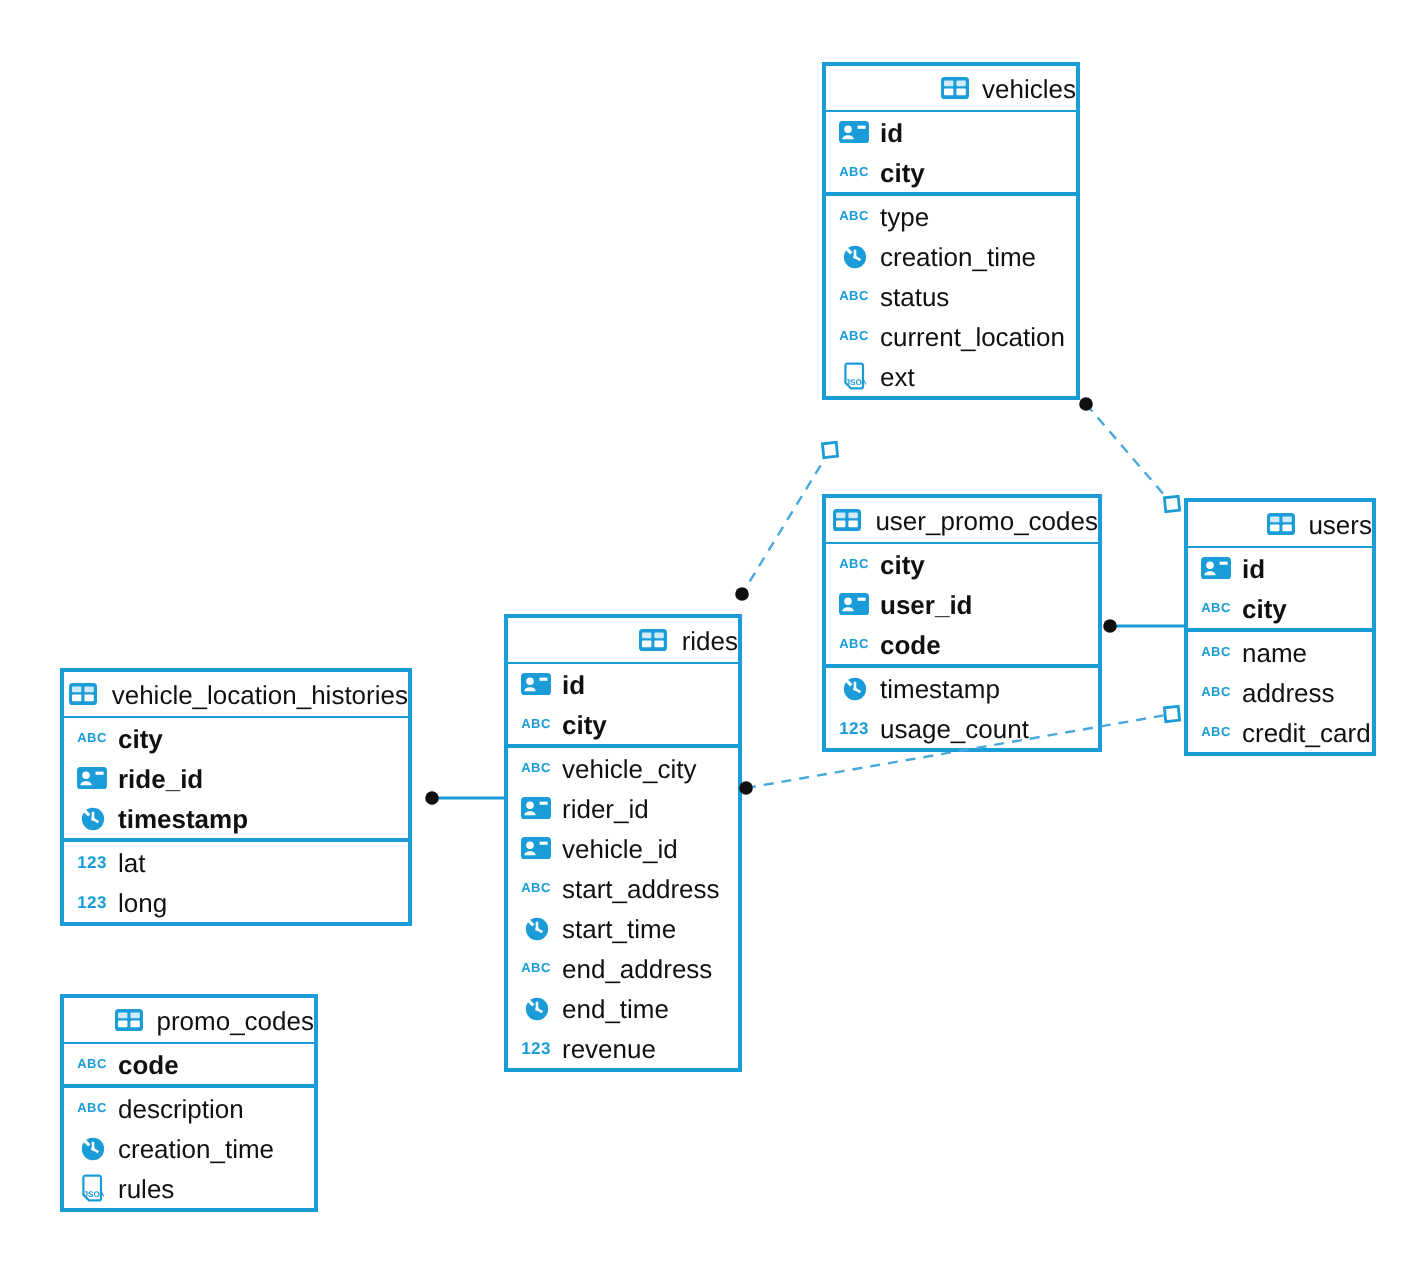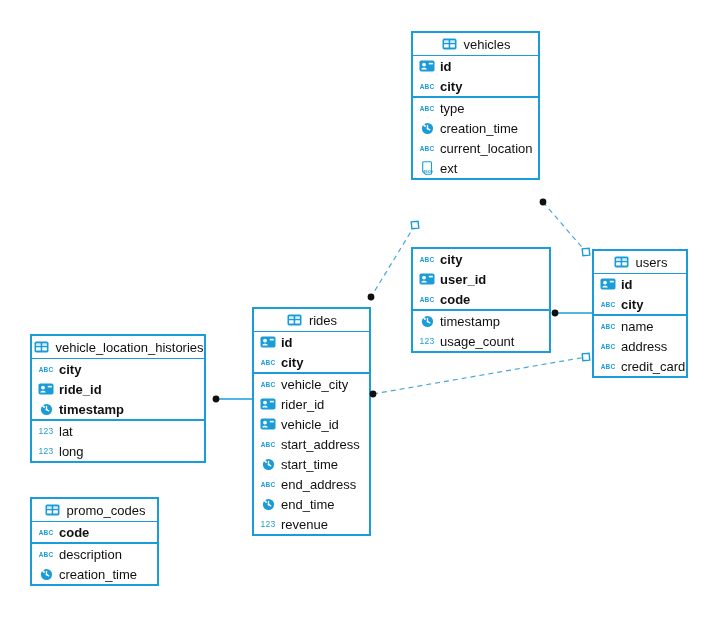--- a/index.html
+++ b/index.html
@@ -5,36 +5,36 @@
   html,body{margin:0;padding:0;background:#ffffff;}
   #canvas{
     position:relative;width:705px;height:636px;background:#ffffff;overflow:hidden;
     font-family:"Liberation Sans", sans-serif;
   }
   .er-table{
     position:absolute;background:#ffffff;border:2px solid #1a9cd8;box-sizing:border-box;
     z-index:2;
   }
   .thead{
-    height:22px;display:flex;align-items:center;justify-content:center;gap:5px;
+    height:22px;display:flex;align-items:center;justify-content:flex-end;gap:5px;
     border-bottom:1.5px solid #1a9cd8;white-space:nowrap;
   }
   .tname{font-size:13px;color:#101010;}
   .section{padding:0;}
   .cols{border-top:2px solid #1a9cd8;}
   .row{
     height:20px;display:flex;align-items:center;gap:4px;padding-left:5px;
     font-size:13px;color:#101010;white-space:nowrap;
   }
   .keys .row .cname{font-weight:bold;}
   .icon{
     width:18px;min-width:18px;display:inline-flex;align-items:center;justify-content:center;
   }
   .abc{font-size:6.5px;font-weight:bold;color:#1a9cd8;letter-spacing:.2px;}
-  .n123{font-size:8.5px;font-weight:normal;color:#1a9cd8;letter-spacing:.2px;}
+  .n123{font-size:8.5px;font-weight:bold;color:#1a9cd8;letter-spacing:.2px;}
   #relations{position:absolute;left:0;top:0;z-index:5;pointer-events:none;}
 </style>
 </head>
 <body>
 
 <div id="canvas">
   <svg id="relations" width="705" height="636" viewBox="0 0 705 636">
       <line x1="543" y1="202" x2="586" y2="252" stroke="#48a8dc" stroke-width="1.2" stroke-dasharray="5 4"></line>
       <circle cx="543" cy="202" r="3.4" fill="#101010"></circle>
       <polygon points="589.8,255.1 582.9,255.8 582.2,248.9 589.1,248.2" fill="#ffffff" stroke="#1a9cd8" stroke-width="1.4"></polygon>
@@ -97,34 +97,52 @@
               <line x1="7" y1="7" x2="9.9" y2="8.7" stroke="#fff" stroke-width="1.4"></line>
               <circle cx="7" cy="7" r="1" fill="#fff"></circle>
             </svg>
           </span>
     <span class="cname">creation_time</span>
   </div>
         <div class="row">
     <span class="icon">
             <span class="abc">ABC</span>
           </span>
+    <span class="cname">status</span>
+  </div>
+        <div class="row">
+    <span class="icon">
+            <span class="abc">ABC</span>
+          </span>
     <span class="cname">current_location</span>
   </div>
         <div class="row">
     <span class="icon">
             <svg width="12" height="14" viewBox="0 0 12 14">
               <path d="M3 0.8 h6.5 a1 1 0 0 1 1 1 v10.4 a1 1 0 0 1 -1 1 h-5 l-2.8 -2.8 v-8.6 a1 1 0 0 1 1.3 -1 z" fill="#fff" stroke="#1a9cd8" stroke-width="1.1"></path>
               <text x="1.7" y="11.6" font-size="4.1" font-weight="bold" fill="#1a9cd8" font-family="Liberation Sans, sans-serif">JSON</text>
             </svg>
           </span>
     <span class="cname">ext</span>
   </div>
       </div>
   </div>
     <div class="er-table" style="left: 411px; top: 247px; width: 140px;">
+    <div class="thead">
+      <span class="icon">
+          <svg width="15" height="12" viewBox="0 0 15 12">
+            <rect x="0.5" y="0.5" width="14" height="11" rx="1.8" fill="#1a9cd8"></rect>
+            <rect x="2" y="2.3" width="4.7" height="2.8" rx="0.5" fill="#cfeafa"></rect>
+            <rect x="8.2" y="2.3" width="4.7" height="2.8" rx="0.5" fill="#cfeafa"></rect>
+            <rect x="2" y="6.3" width="4.7" height="3.3" rx="0.5" fill="#fff"></rect>
+            <rect x="8.2" y="6.3" width="4.7" height="3.3" rx="0.5" fill="#fff"></rect>
+          </svg>
+        </span>
+      <span class="tname">user_promo_codes</span>
+    </div>
     <div class="section keys">
         <div class="row">
     <span class="icon">
             <span class="abc">ABC</span>
           </span>
     <span class="cname">city</span>
   </div>
         <div class="row">
     <span class="icon">
             <svg width="16" height="12" viewBox="0 0 16 12">
@@ -413,16 +431,25 @@
     <span class="icon">
             <svg width="13" height="13" viewBox="0 0 14 14">
               <circle cx="7" cy="7" r="6" fill="#1a9cd8"></circle>
               <path d="M1 1 L5 5" stroke="#fff" stroke-width="1.7"></path>
               <line x1="7" y1="7" x2="7" y2="3.1" stroke="#fff" stroke-width="1.4"></line>
               <line x1="7" y1="7" x2="9.9" y2="8.7" stroke="#fff" stroke-width="1.4"></line>
               <circle cx="7" cy="7" r="1" fill="#fff"></circle>
             </svg>
           </span>
     <span class="cname">creation_time</span>
+  </div>
+        <div class="row">
+    <span class="icon">
+            <svg width="12" height="14" viewBox="0 0 12 14">
+              <path d="M3 0.8 h6.5 a1 1 0 0 1 1 1 v10.4 a1 1 0 0 1 -1 1 h-5 l-2.8 -2.8 v-8.6 a1 1 0 0 1 1.3 -1 z" fill="#fff" stroke="#1a9cd8" stroke-width="1.1"></path>
+              <text x="1.7" y="11.6" font-size="4.1" font-weight="bold" fill="#1a9cd8" font-family="Liberation Sans, sans-serif">JSON</text>
+            </svg>
+          </span>
+    <span class="cname">rules</span>
   </div>
       </div>
   </div>
   </div>
 
 </body></html>

